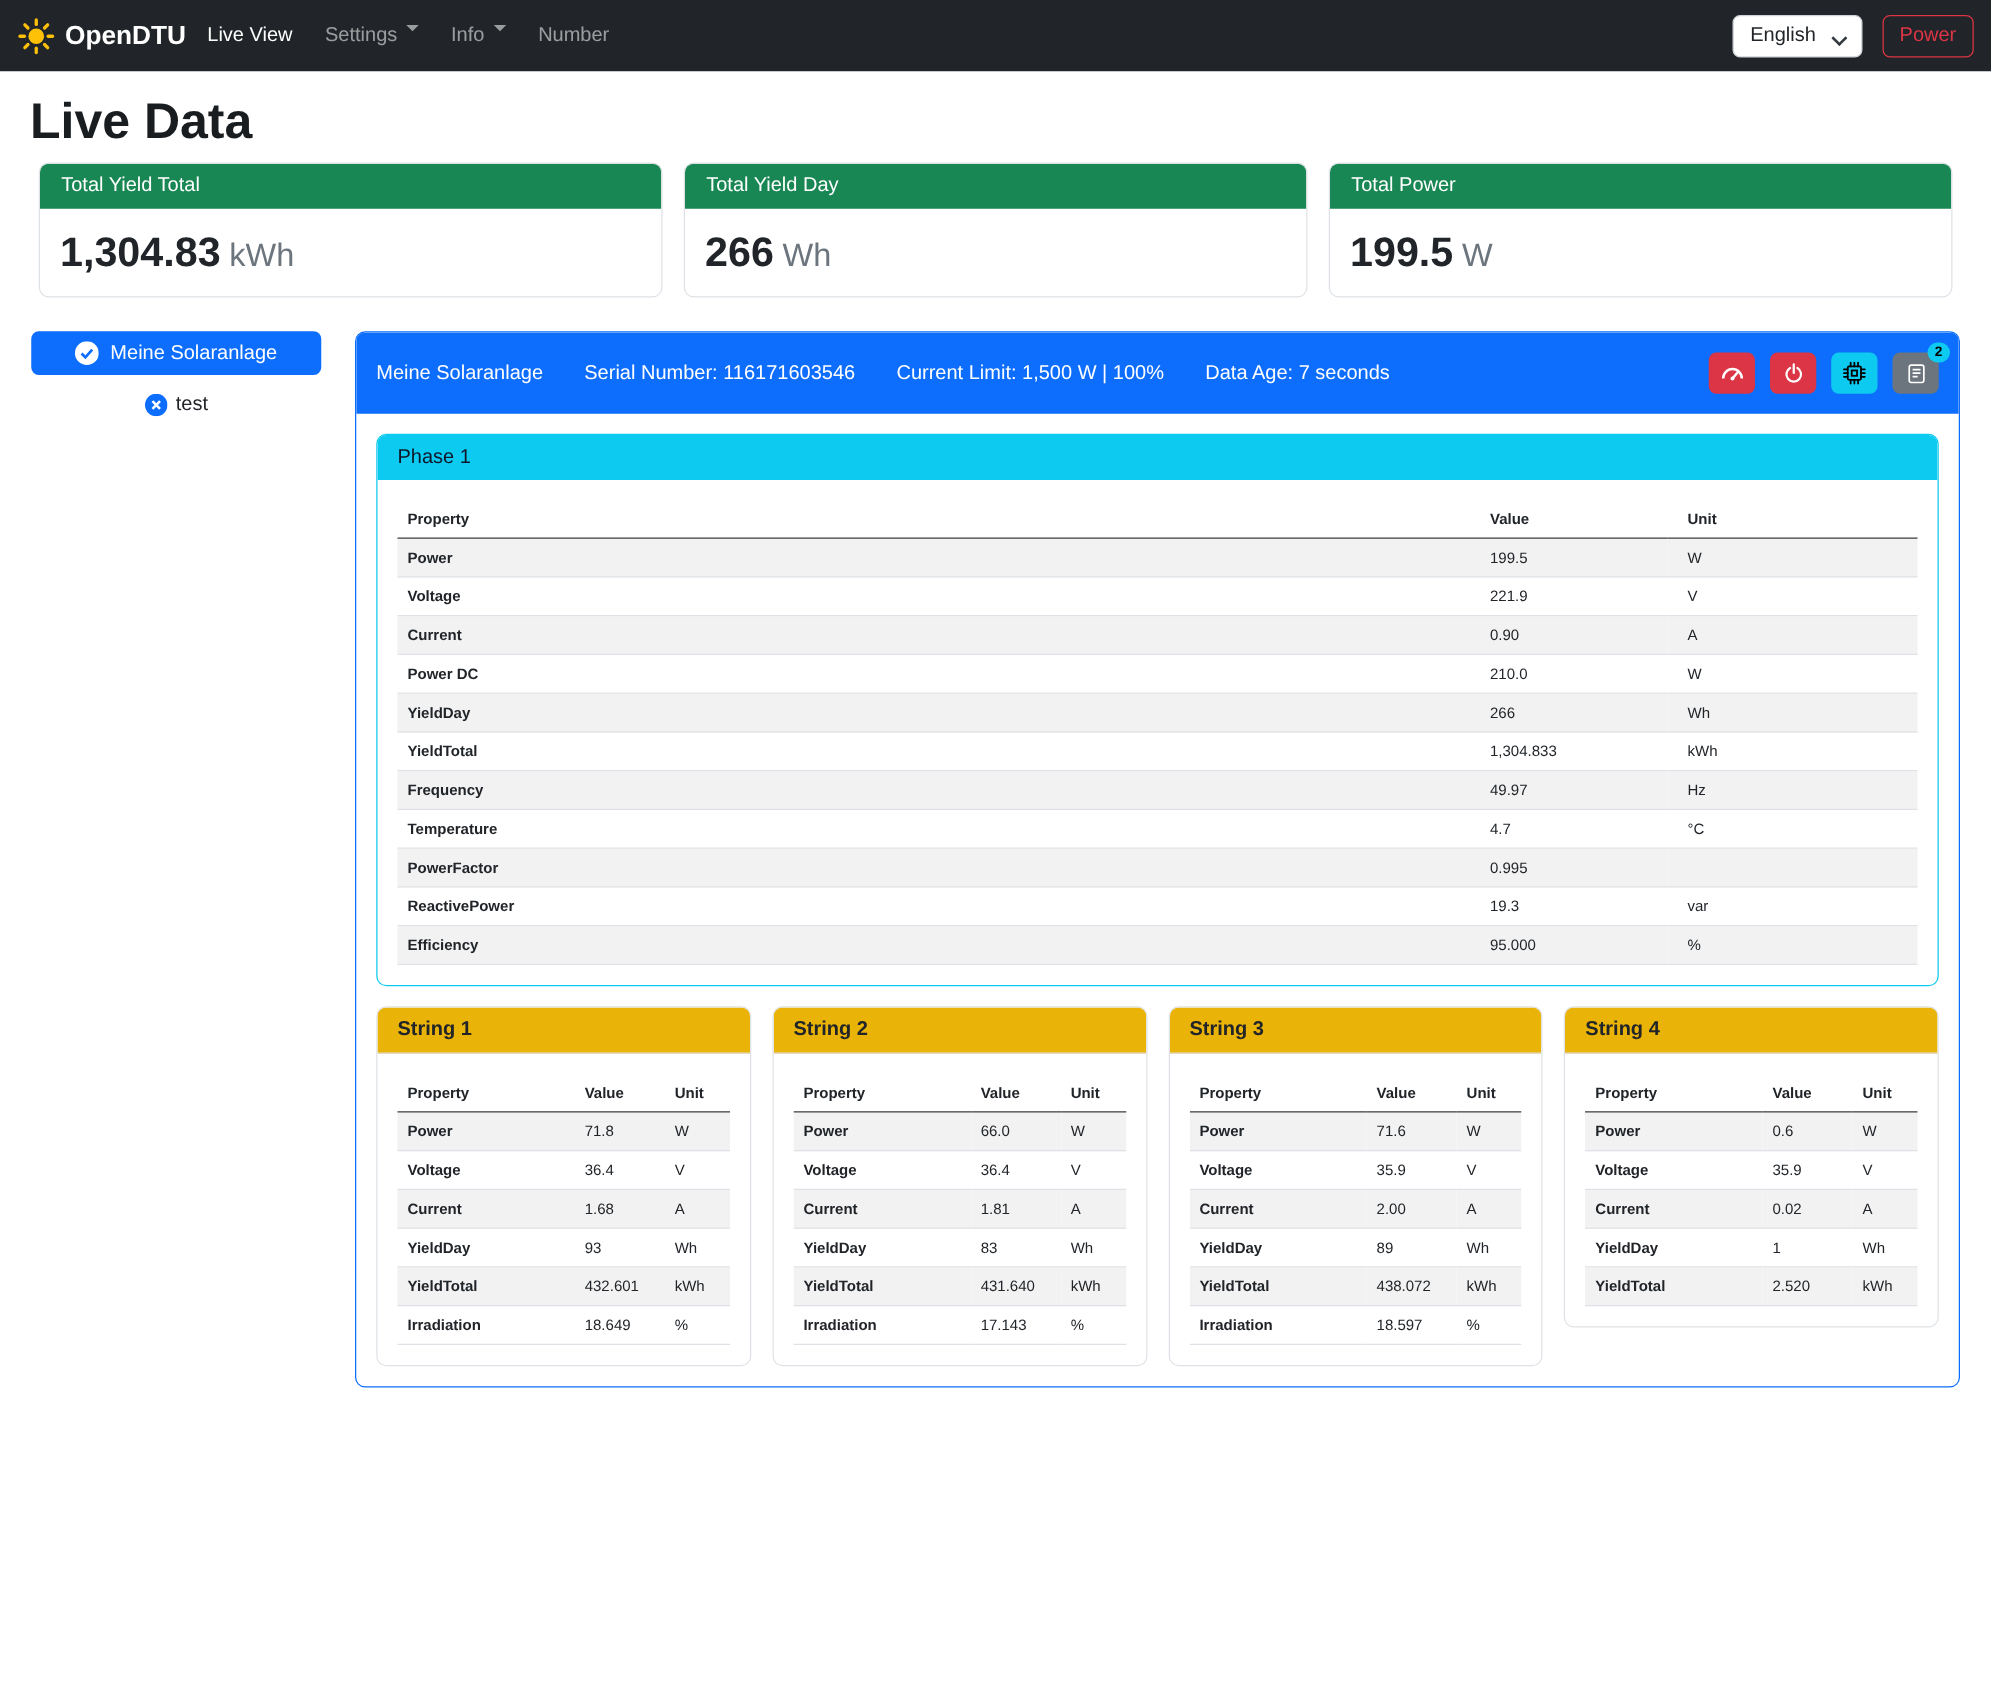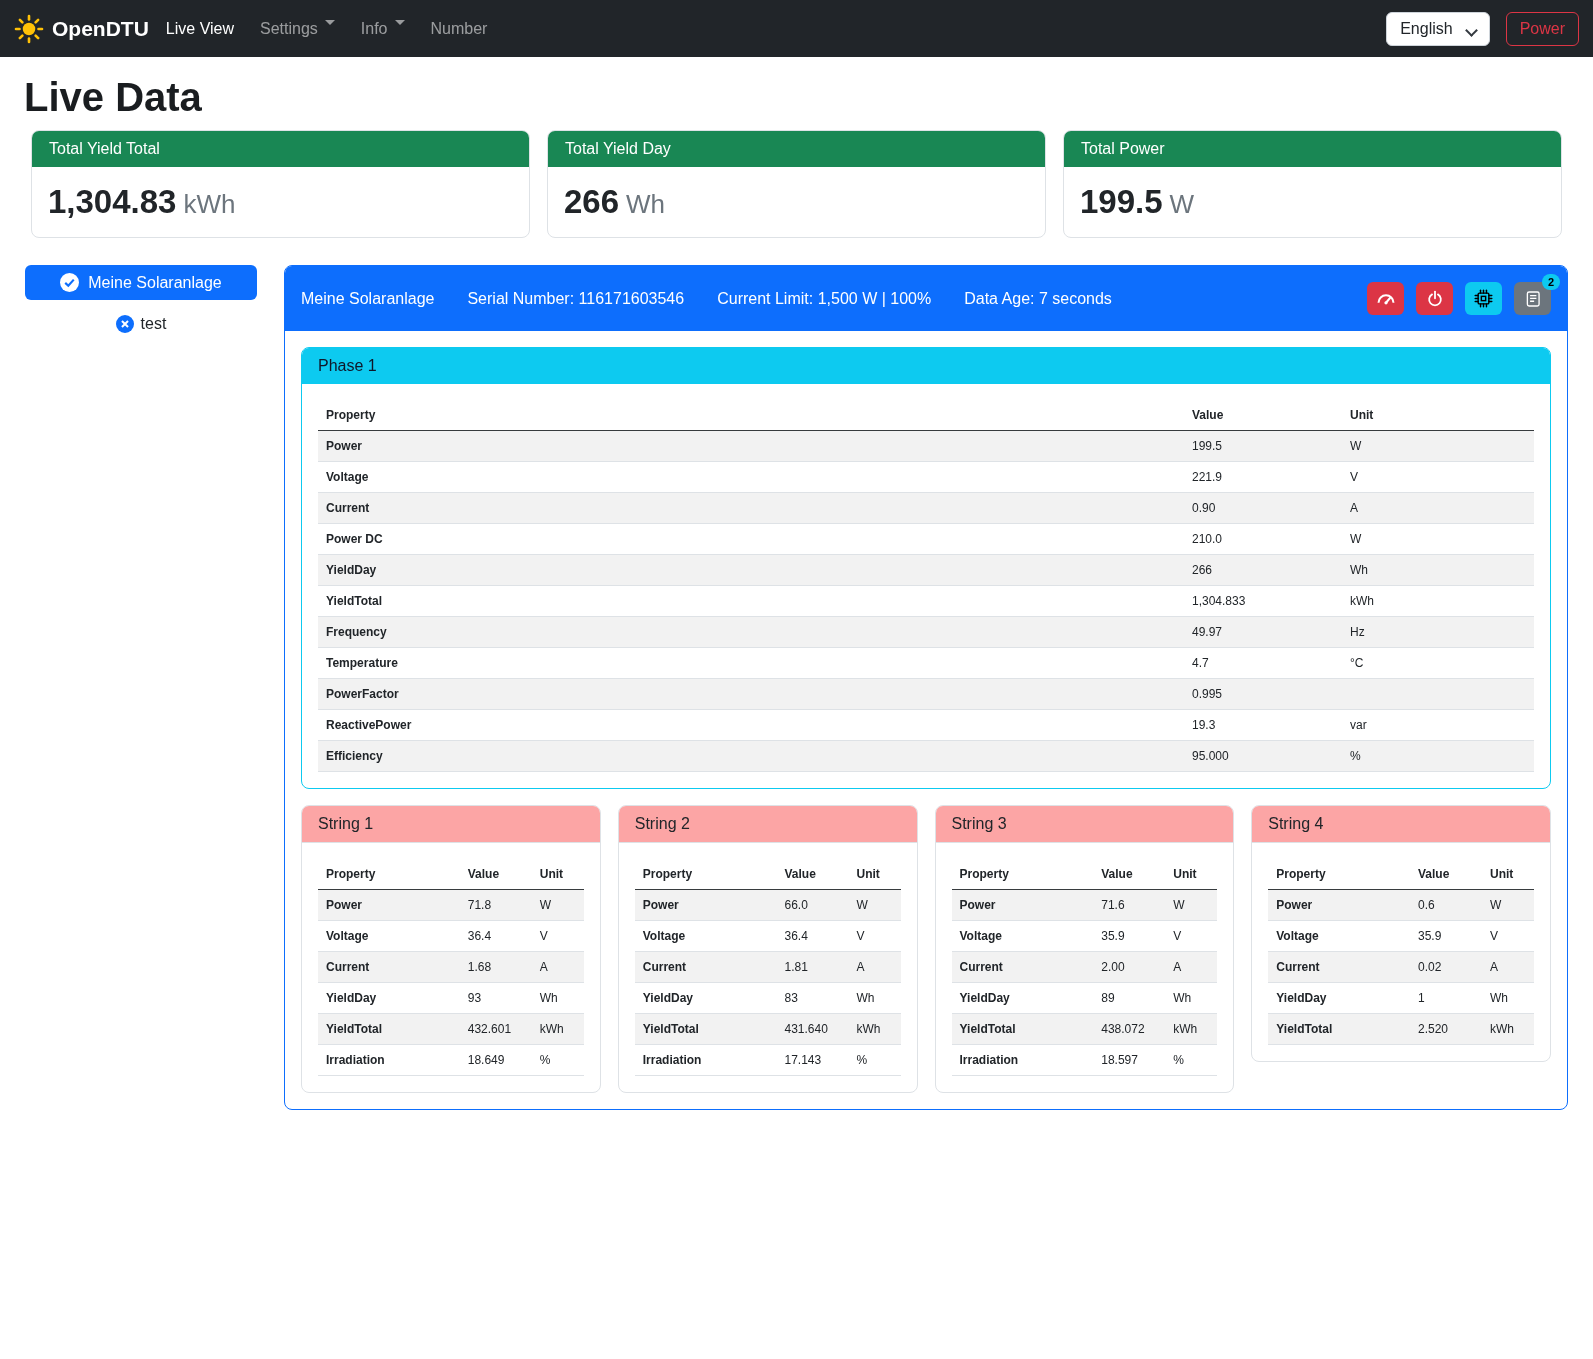--- a/index.html
+++ b/index.html
@@ -143,22 +143,22 @@
   .string-table .col-val  { width: 72px; }
   .string-table .col-unit { width: 52px; padding-left: 8px; }
 
   
   .strings-row { display: flex; gap: 17px; align-items: flex-start; }
   .string-card {
     flex: 1; border: 1px solid #dee2e6; border-radius: 8px;
     overflow: hidden; background: #fff;
   }
   .string-head {
-    background: #fca5a5; border-bottom: 1px solid #dee2e6;
-    padding: 9px 16px; color: #212529;
+    background: #eab308; border-bottom: 1px solid #dee2e6;
+    padding: 9px 16px; color: #212529; font-weight: bold;
   }
   .string-body { padding: 16px; }
 </style>
 </head>
 <body>
 
 <nav class="navbar">
   <a class="brand">
     <span style="display:inline-flex;">
       <svg width="30" height="30" viewBox="0 0 24 24">

